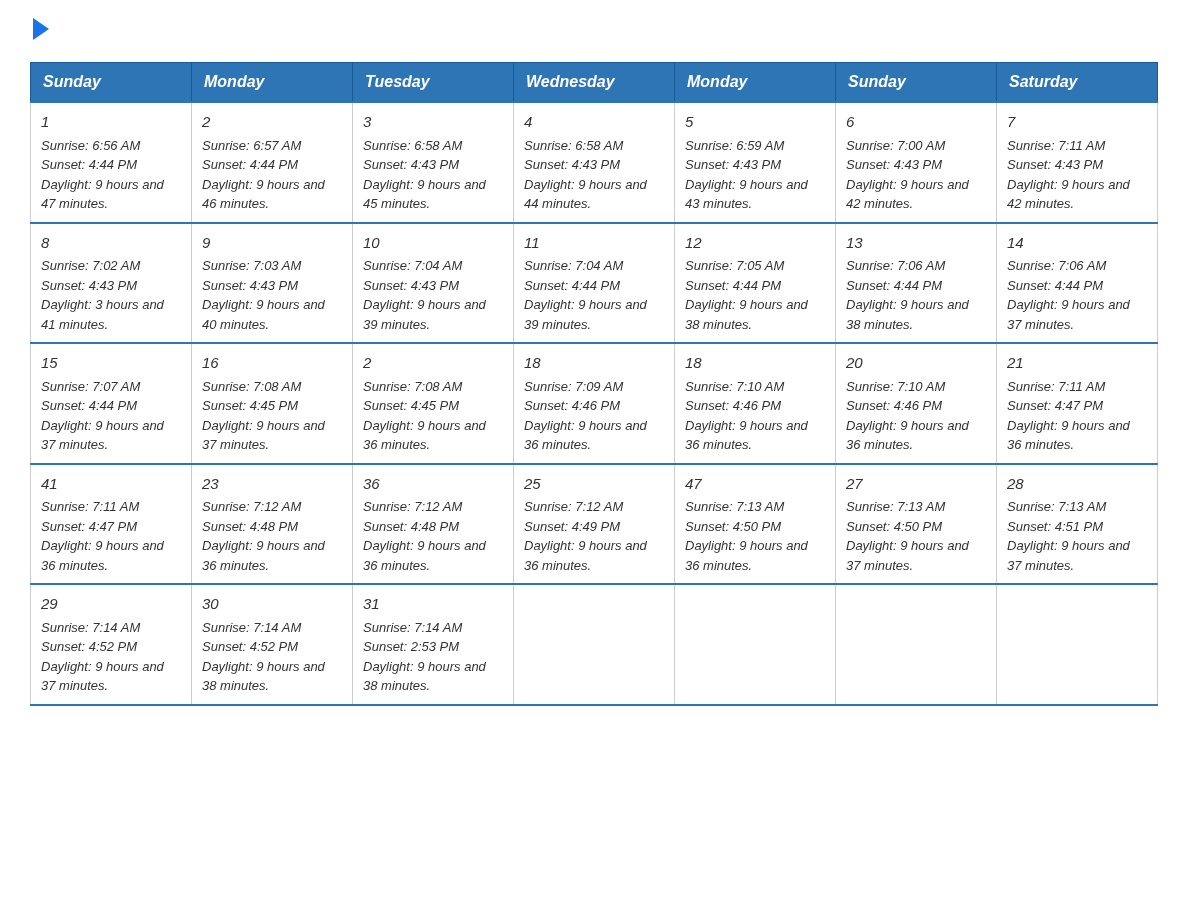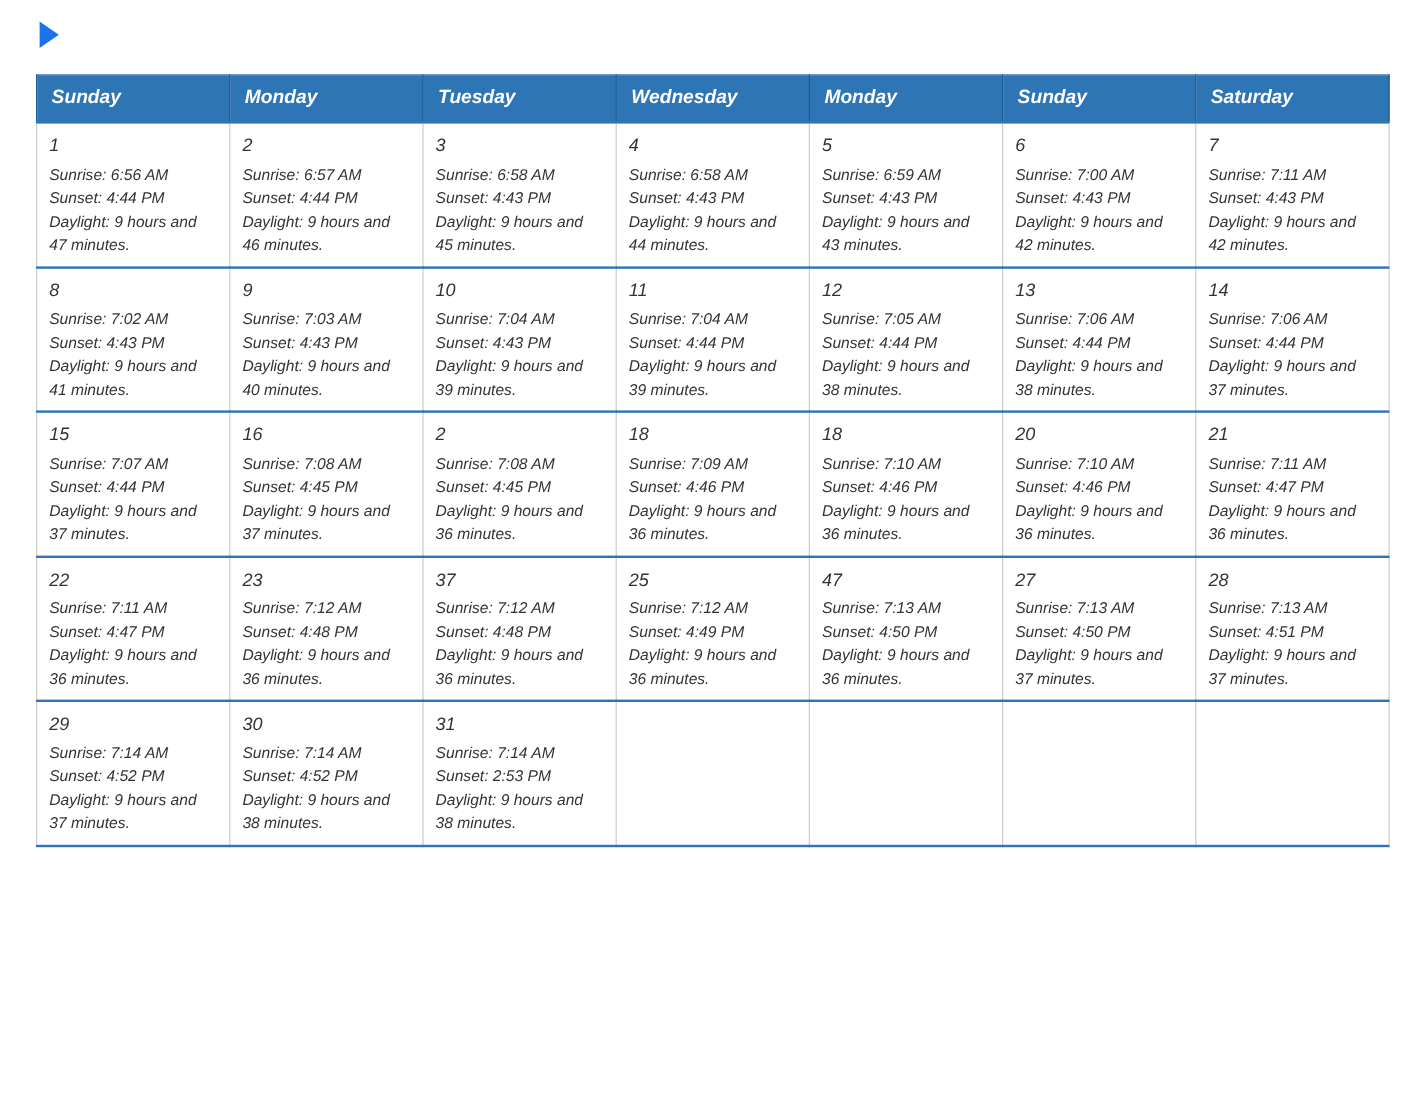--- a/index.html
+++ b/index.html
@@ -137,41 +137,41 @@
   <tr>
         <td><span class="day-number">1</span><span>Sunrise: 6:56 AM</span><br><span>Sunset: 4:44 PM</span><br><span>Daylight: 9 hours and 47 minutes.</span></td>
         <td><span class="day-number">2</span><span>Sunrise: 6:57 AM</span><br><span>Sunset: 4:44 PM</span><br><span>Daylight: 9 hours and 46 minutes.</span></td>
         <td><span class="day-number">3</span><span>Sunrise: 6:58 AM</span><br><span>Sunset: 4:43 PM</span><br><span>Daylight: 9 hours and 45 minutes.</span></td>
         <td><span class="day-number">4</span><span>Sunrise: 6:58 AM</span><br><span>Sunset: 4:43 PM</span><br><span>Daylight: 9 hours and 44 minutes.</span></td>
         <td><span class="day-number">5</span><span>Sunrise: 6:59 AM</span><br><span>Sunset: 4:43 PM</span><br><span>Daylight: 9 hours and 43 minutes.</span></td>
         <td><span class="day-number">6</span><span>Sunrise: 7:00 AM</span><br><span>Sunset: 4:43 PM</span><br><span>Daylight: 9 hours and 42 minutes.</span></td>
         <td><span class="day-number">7</span><span>Sunrise: 7:11 AM</span><br><span>Sunset: 4:43 PM</span><br><span>Daylight: 9 hours and 42 minutes.</span></td>
       </tr>
       <tr>
-        <td><span class="day-number">8</span><span>Sunrise: 7:02 AM</span><br><span>Sunset: 4:43 PM</span><br><span>Daylight: 9 hours and 41 minutes.</span></td>
+        <td><span class="day-number">8</span><span>Sunrise: 7:02 AM</span><br><span>Sunset: 4:43 PM</span><br><span>Daylight: 3 hours and 41 minutes.</span></td>
         <td><span class="day-number">9</span><span>Sunrise: 7:03 AM</span><br><span>Sunset: 4:43 PM</span><br><span>Daylight: 9 hours and 40 minutes.</span></td>
         <td><span class="day-number">10</span><span>Sunrise: 7:04 AM</span><br><span>Sunset: 4:43 PM</span><br><span>Daylight: 9 hours and 39 minutes.</span></td>
         <td><span class="day-number">11</span><span>Sunrise: 7:04 AM</span><br><span>Sunset: 4:44 PM</span><br><span>Daylight: 9 hours and 39 minutes.</span></td>
         <td><span class="day-number">12</span><span>Sunrise: 7:05 AM</span><br><span>Sunset: 4:44 PM</span><br><span>Daylight: 9 hours and 38 minutes.</span></td>
         <td><span class="day-number">13</span><span>Sunrise: 7:06 AM</span><br><span>Sunset: 4:44 PM</span><br><span>Daylight: 9 hours and 38 minutes.</span></td>
         <td><span class="day-number">14</span><span>Sunrise: 7:06 AM</span><br><span>Sunset: 4:44 PM</span><br><span>Daylight: 9 hours and 37 minutes.</span></td>
       </tr>
       <tr>
         <td><span class="day-number">15</span><span>Sunrise: 7:07 AM</span><br><span>Sunset: 4:44 PM</span><br><span>Daylight: 9 hours and 37 minutes.</span></td>
         <td><span class="day-number">16</span><span>Sunrise: 7:08 AM</span><br><span>Sunset: 4:45 PM</span><br><span>Daylight: 9 hours and 37 minutes.</span></td>
         <td><span class="day-number">2</span><span>Sunrise: 7:08 AM</span><br><span>Sunset: 4:45 PM</span><br><span>Daylight: 9 hours and 36 minutes.</span></td>
         <td><span class="day-number">18</span><span>Sunrise: 7:09 AM</span><br><span>Sunset: 4:46 PM</span><br><span>Daylight: 9 hours and 36 minutes.</span></td>
         <td><span class="day-number">18</span><span>Sunrise: 7:10 AM</span><br><span>Sunset: 4:46 PM</span><br><span>Daylight: 9 hours and 36 minutes.</span></td>
         <td><span class="day-number">20</span><span>Sunrise: 7:10 AM</span><br><span>Sunset: 4:46 PM</span><br><span>Daylight: 9 hours and 36 minutes.</span></td>
         <td><span class="day-number">21</span><span>Sunrise: 7:11 AM</span><br><span>Sunset: 4:47 PM</span><br><span>Daylight: 9 hours and 36 minutes.</span></td>
       </tr>
       <tr>
-        <td><span class="day-number">22</span><span>Sunrise: 7:11 AM</span><br><span>Sunset: 4:47 PM</span><br><span>Daylight: 9 hours and 36 minutes.</span></td>
+        <td><span class="day-number">41</span><span>Sunrise: 7:11 AM</span><br><span>Sunset: 4:47 PM</span><br><span>Daylight: 9 hours and 36 minutes.</span></td>
         <td><span class="day-number">23</span><span>Sunrise: 7:12 AM</span><br><span>Sunset: 4:48 PM</span><br><span>Daylight: 9 hours and 36 minutes.</span></td>
-        <td><span class="day-number">37</span><span>Sunrise: 7:12 AM</span><br><span>Sunset: 4:48 PM</span><br><span>Daylight: 9 hours and 36 minutes.</span></td>
+        <td><span class="day-number">36</span><span>Sunrise: 7:12 AM</span><br><span>Sunset: 4:48 PM</span><br><span>Daylight: 9 hours and 36 minutes.</span></td>
         <td><span class="day-number">25</span><span>Sunrise: 7:12 AM</span><br><span>Sunset: 4:49 PM</span><br><span>Daylight: 9 hours and 36 minutes.</span></td>
         <td><span class="day-number">47</span><span>Sunrise: 7:13 AM</span><br><span>Sunset: 4:50 PM</span><br><span>Daylight: 9 hours and 36 minutes.</span></td>
         <td><span class="day-number">27</span><span>Sunrise: 7:13 AM</span><br><span>Sunset: 4:50 PM</span><br><span>Daylight: 9 hours and 37 minutes.</span></td>
         <td><span class="day-number">28</span><span>Sunrise: 7:13 AM</span><br><span>Sunset: 4:51 PM</span><br><span>Daylight: 9 hours and 37 minutes.</span></td>
       </tr>
       <tr>
         <td><span class="day-number">29</span><span>Sunrise: 7:14 AM</span><br><span>Sunset: 4:52 PM</span><br><span>Daylight: 9 hours and 37 minutes.</span></td>
         <td><span class="day-number">30</span><span>Sunrise: 7:14 AM</span><br><span>Sunset: 4:52 PM</span><br><span>Daylight: 9 hours and 38 minutes.</span></td>
         <td><span class="day-number">31</span><span>Sunrise: 7:14 AM</span><br><span>Sunset: 2:53 PM</span><br><span>Daylight: 9 hours and 38 minutes.</span></td>
         <td class="empty-cell"></td>

